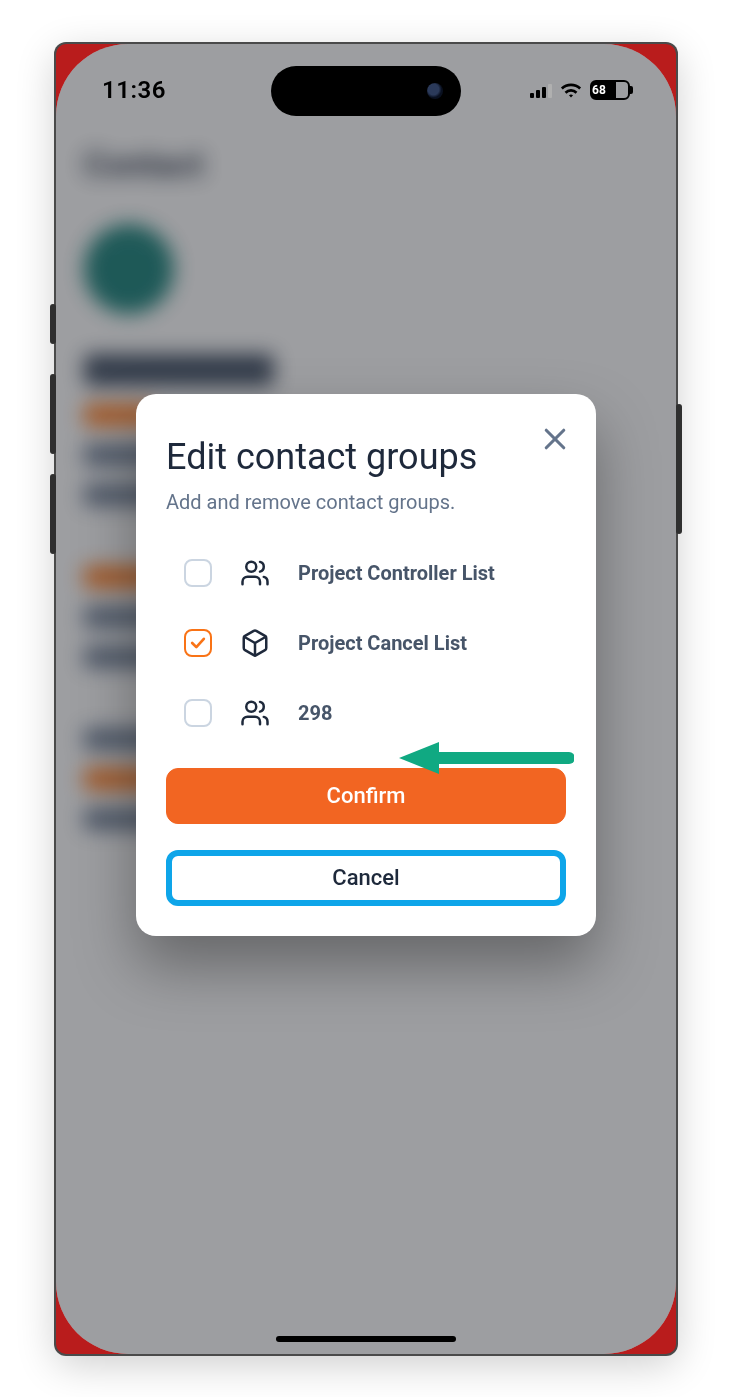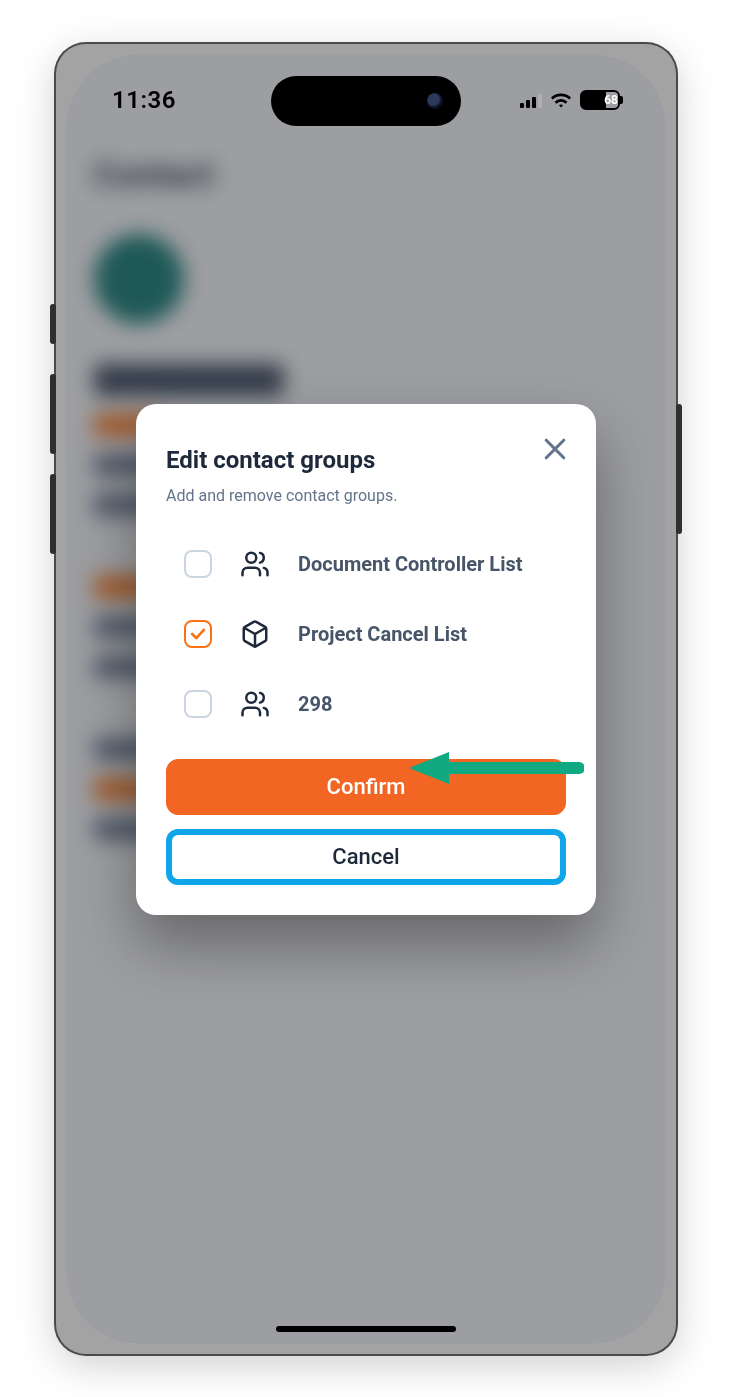--- a/index.html
+++ b/index.html
@@ -6,24 +6,24 @@
   html, body { width: 732px; height: 1397px; background: #ffffff; font-family: -apple-system, BlinkMacSystemFont, "Segoe UI", Roboto, Helvetica, Arial, sans-serif; }
 
   
   .phone {
     position: absolute;
     left: 50%;
     top: 50%;
     transform: translate(-50%, -50%);
     width: 620px;
     height: 1310px;
-    border-radius: 30px;
-    background: #a3a3a3;
+    border-radius: 10px;
+    background: #b91c1c;
     box-shadow: 0 0 0 2px #4a4a4a, 0 10px 40px rgba(0,0,0,.2);
-    padding: 10px;
+    padding: 0;
   }
   .phone::before, .phone::after {
     content: "";
     position: absolute;
     background: #3a3a3a;
     border-radius: 4px;
   }
   
   .btn-side { position:absolute; background:#2f2f2f; border-radius:4px; }
   .btn-l1 { left:-6px; top:260px; width:6px; height:40px; }
@@ -81,21 +81,21 @@
   .sig i:nth-child(1){height:5px;}
   .sig i:nth-child(2){height:8px;}
   .sig i:nth-child(3){height:11px;}
   .sig i:nth-child(4){height:14px; background:#b0b0b0;}
   .wifi { width:22px; height:16px; }
   .batt {
     position:relative;
     width:40px; height:20px;
     border:2px solid #000; border-radius:6px;
     font-size:12px; font-weight:700;
-    display:flex; align-items:center; justify-content:flex-end;
+    display:flex; align-items:center; justify-content:flex-start;
     background: linear-gradient(to right, #000 0 68%, transparent 68%);
     color:#fff;
   }
   .batt::after{
     content:""; position:absolute; right:-5px; top:50%; transform:translateY(-50%);
     width:3px; height:8px; background:#000; border-radius:0 2px 2px 0;
   }
   .batt span { mix-blend-mode:difference; }
 
   
@@ -136,22 +136,22 @@
   .modal {
     position:absolute;
     left:50%; top:350px; transform:translateX(-50%);
     width: 460px;
     background:#fff;
     border-radius:20px;
     box-shadow: 0 30px 60px rgba(0,0,0,.35);
     padding: 42px 30px 30px;
     z-index:30;
   }
-  .modal h2 { font-size:24px; font-weight:700; color:#1e293b; }
-  .modal p.sub { margin-top:12px; font-size:16px; color:#64748b; }
+  .modal h2 { font-size:36px; font-weight:400; color:#1e293b; }
+  .modal p.sub { margin-top:12px; font-size:20px; color:#64748b; }
   .close {
     position:absolute; top:30px; right:26px;
     width:30px; height:30px; cursor:pointer;
     color:#64748b;
   }
   .close svg { width:100%; height:100%; }
 
   .list { margin: 44px 0 40px 18px; display:flex; flex-direction:column; gap:40px; }
   .item { display:flex; align-items:center; gap:28px; cursor:pointer; }
   .cbx {
@@ -159,21 +159,21 @@
     border:2px solid #cbd5e1; background:#fff;
     display:flex; align-items:center; justify-content:center;
     flex:0 0 auto;
   }
   .cbx.checked { border-color:#f97316; }
   .cbx.checked svg { stroke:#f97316; }
   .item .ic { width:30px; height:30px; flex:0 0 auto; color:#1e293b; }
   .item .ic svg { width:100%; height:100%; }
   .item .lbl { font-size:20px; font-weight:700; color:#475569; }
 
-  .actions { display:flex; flex-direction:column; gap:14px; }
+  .actions { display:flex; flex-direction:column; gap:26px; }
   .btn {
     width:100%; height:56px; border-radius:12px;
     font-size:22px; font-weight:500;
     display:flex; align-items:center; justify-content:center;
     cursor:pointer;
   }
   .btn.primary { background:#f26522; color:#fff; border:1px solid #f26522; }
   .btn.secondary { background:#fff; color:#1e293b; border:6px solid #0ea5e9; }
 
   
@@ -251,21 +251,21 @@
               </svg>
           </div>
           <div class="ic">
             <svg viewBox="0 0 24 24" fill="none" stroke="currentColor" stroke-width="2" stroke-linecap="round" stroke-linejoin="round">
                 <path d="M16 21v-2a4 4 0 0 0-4-4H6a4 4 0 0 0-4 4v2"></path>
                 <circle cx="9" cy="7" r="4"></circle>
                 <path d="M22 21v-2a4 4 0 0 0-3-3.87"></path>
                 <path d="M16 3.13a4 4 0 0 1 0 7.75"></path>
               </svg>
           </div>
-          <div class="lbl">Document Controller List</div>
+          <div class="lbl">Project Controller List</div>
         </div>
 
         <div class="item">
           <div class="cbx checked">
             <svg viewBox="0 0 24 24" width="20" height="20" fill="none" stroke="#f97316" stroke-width="3.2" stroke-linecap="round" stroke-linejoin="round">
                 <polyline points="5 12 10 17 19 7"></polyline>
               </svg>
           </div>
           <div class="ic">
             <svg viewBox="0 0 24 24" fill="none" stroke="currentColor" stroke-width="2" stroke-linecap="round" stroke-linejoin="round">

